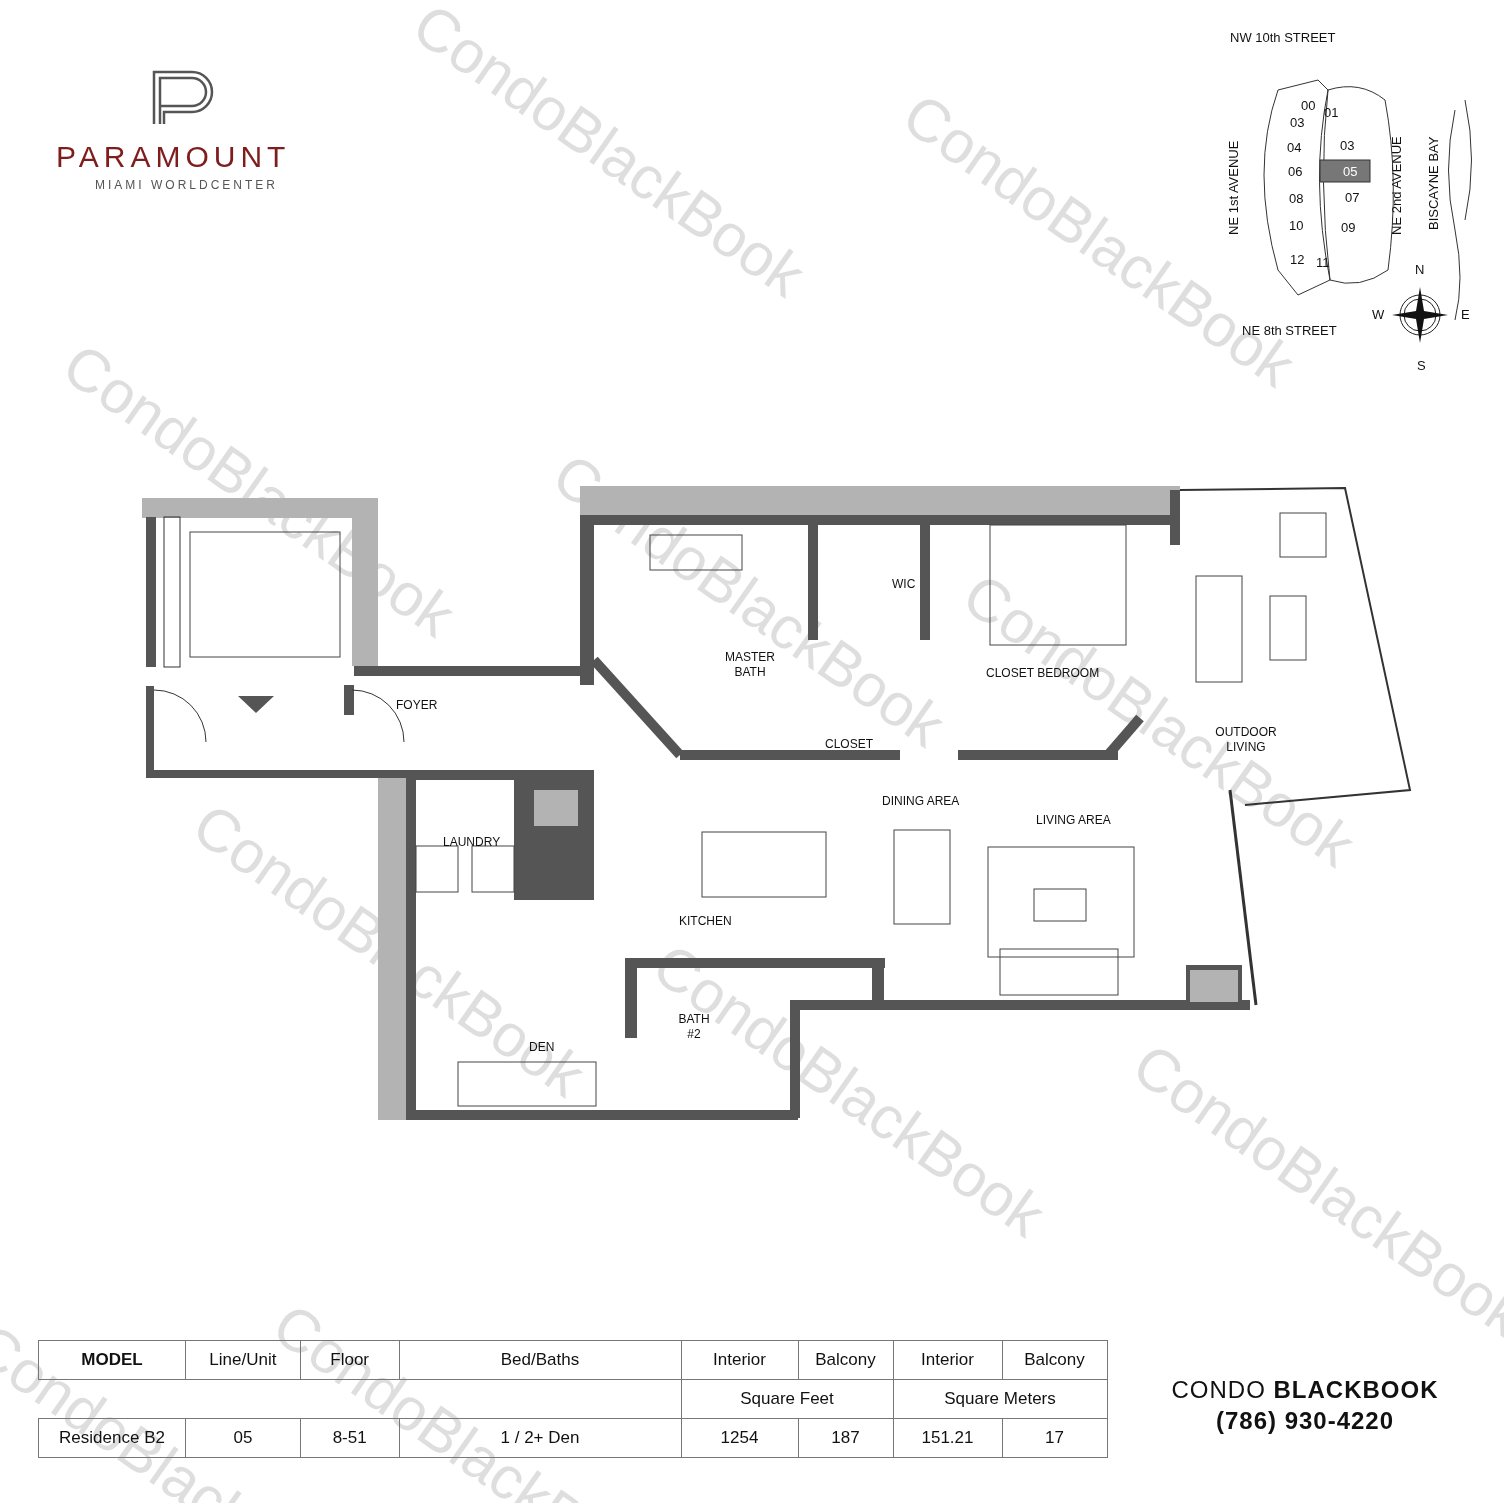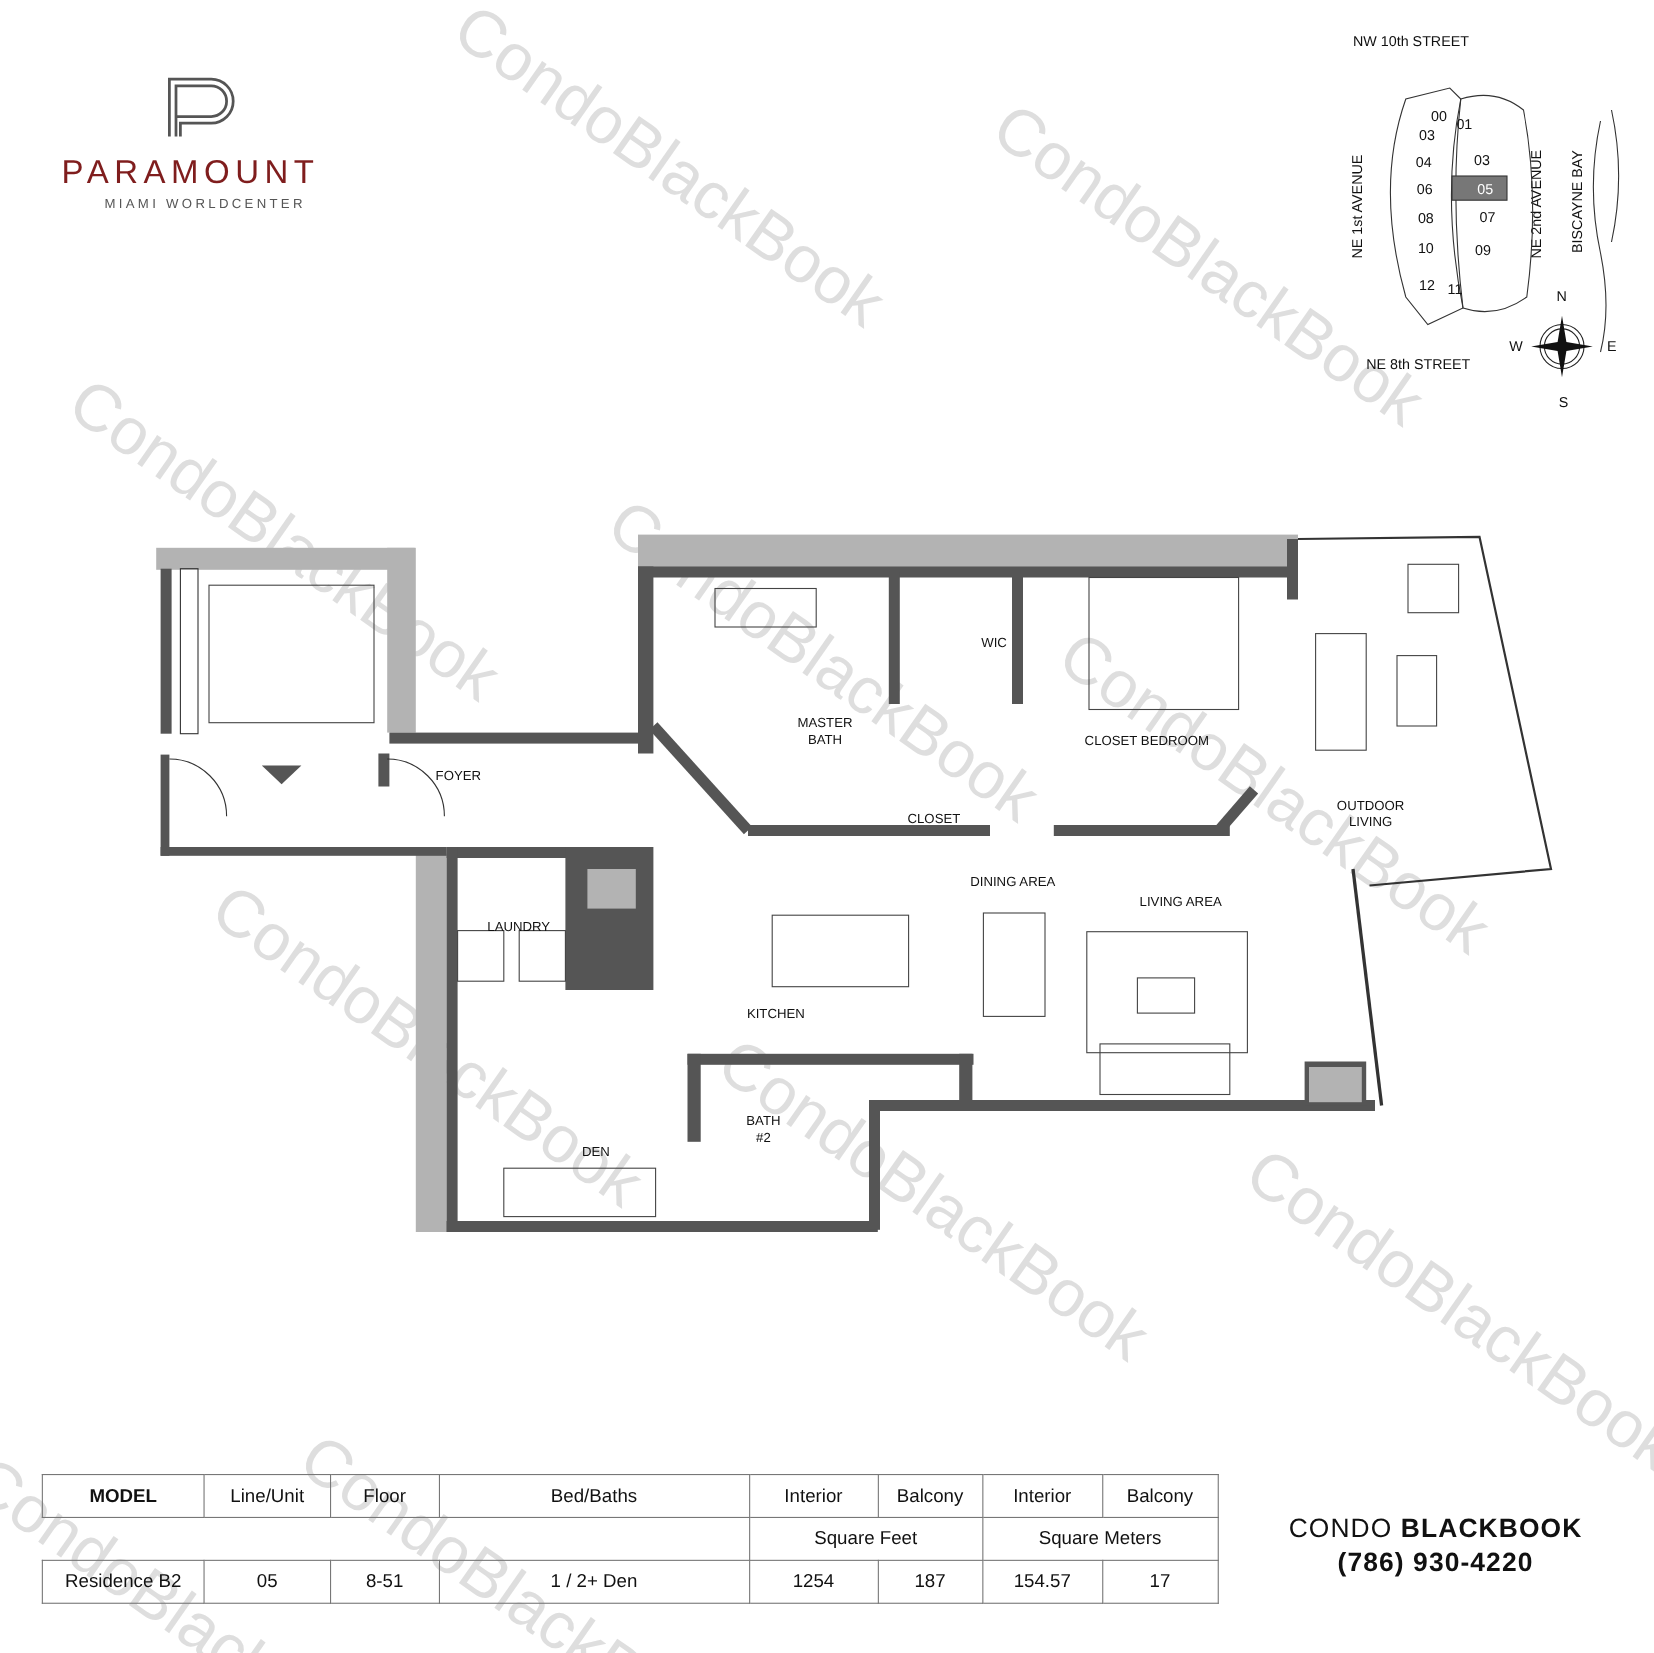--- a/index.html
+++ b/index.html
@@ -192,21 +192,21 @@
     <td colspan="2">Square Feet</td>
     <td colspan="2">Square Meters</td>
   </tr>
   <tr>
     <td>Residence B2</td>
     <td>05</td>
     <td>8-51</td>
     <td>1 / 2+ Den</td>
     <td>1254</td>
     <td>187</td>
-    <td>154.57</td>
+    <td>151.21</td>
     <td>17</td>
   </tr>
 </tbody>
   </table>
 
 <div class="abs brand">
   <span class="light">CONDO</span>
   <span>BLACKBOOK</span>
 </div>
 <div class="abs phone">(786) 930-4220</div>

